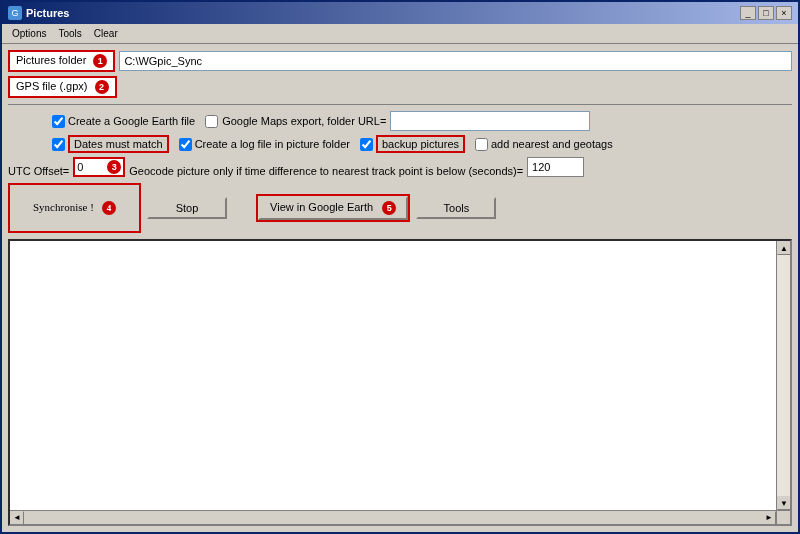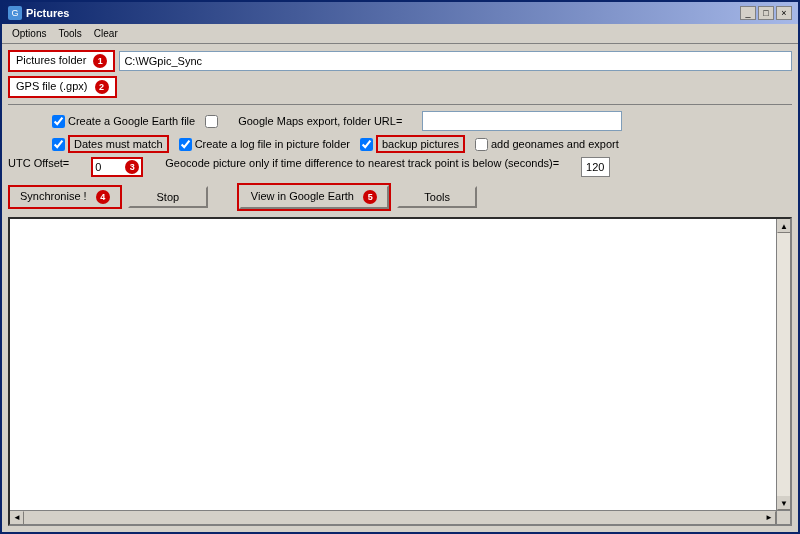--- a/index.html
+++ b/index.html
@@ -142,42 +142,42 @@
       align-items: center;
       gap: 3px;
     }
     .checkbox-group input[type="checkbox"] {
       width: 13px;
       height: 13px;
     }
     .google-maps-row {
       display: flex;
       align-items: center;
-      gap: 20px;
+      gap: 4px;
     }
     .google-maps-input {
       border: 1px solid #7f9db9;
       background: white;
       padding: 2px 4px;
       font-size: 11px;
       height: 20px;
       width: 200px;
     }
     .utc-row {
       display: flex;
-      align-items: flex-start;
-      gap: 22px;
+      align-items: flex-end;
+      gap: 4px;
     }
     .seconds-input {
       border: 1px solid #808080;
       background: white;
       padding: 2px 4px;
       font-size: 11px;
       height: 20px;
-      width: 29px;
+      width: 57px;
     }
     .buttons-row {
       display: flex;
       align-items: center;
       gap: 6px;
       margin-top: 2px;
     }
     .btn {
       border: 2px outset #d4d0c8;
       background: #d4d0c8;
@@ -346,37 +346,37 @@
       <div class="checkbox-group">
         <input type="checkbox" checked="" style="">
         <label>Create a log file in picture folder</label>
       </div>
       <div class="checkbox-group">
         <input type="checkbox" checked="" style="">
         <span class="backup-pictures-label">backup pictures</span>
       </div>
       <div class="checkbox-group">
         <input type="checkbox" style="">
-        <label>add geonames and export</label>
+        <label>add nearest and geotags</label>
       </div>
     </div>
 
     <div class="utc-row">
       <span>UTC Offset=</span>
       <div style="display:inline-flex; border:2px solid #cc0000; background:white; align-items:center;">
         <input style="border: none; width: 30px; font-size: 11px; padding: 1px 2px; outline: none;" type="text" value="0">
         <span class="badge" style="margin:1px 2px;">3</span>
       </div>
       <span>Geocode picture only if time difference to nearest track point is below (seconds)=</span>
       <input class="seconds-input" type="text" value="120" style="">
     </div>
 
     <div class="buttons-row">
       <div style="display:inline-flex; border:2px solid #cc0000;">
-        <button class="btn" style="border:2px outset #d4d0c8; border-left:none; border-right:none; border-top:none; border-bottom:none; margin:0;">
+        <button class="btn" style="border:2px outset #d4d0c8; border-left:none; border-right:none; border-top:none; border-bottom:none; margin:13px;font-family:Liberation Serif, serif;">
           <span>Synchronise !</span>
           &nbsp;
           <span class="badge">4</span>
         </button>
       </div>
       <button class="btn">Stop</button>
       <div style="display:inline-flex; border:2px solid #cc0000;margin-left:23px;">
         <button class="btn" style="margin:0;">
           <span>View in Google Earth</span>
           &nbsp;

